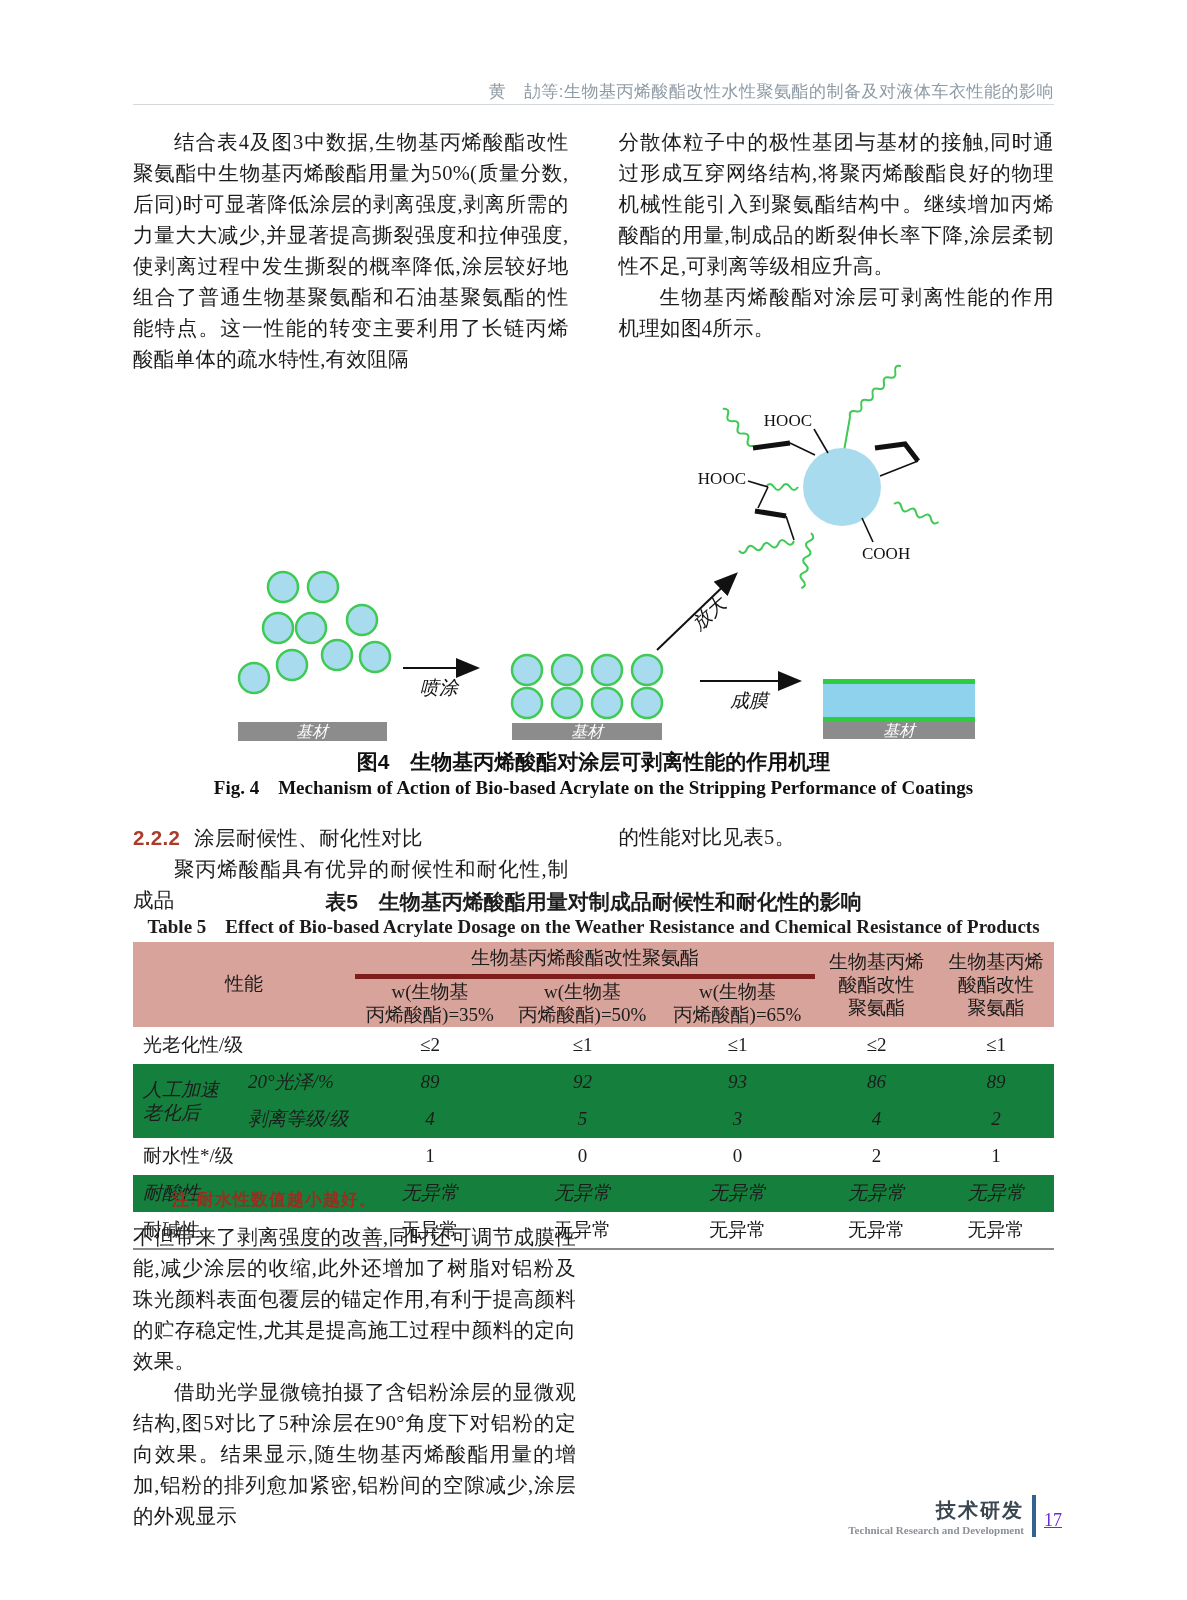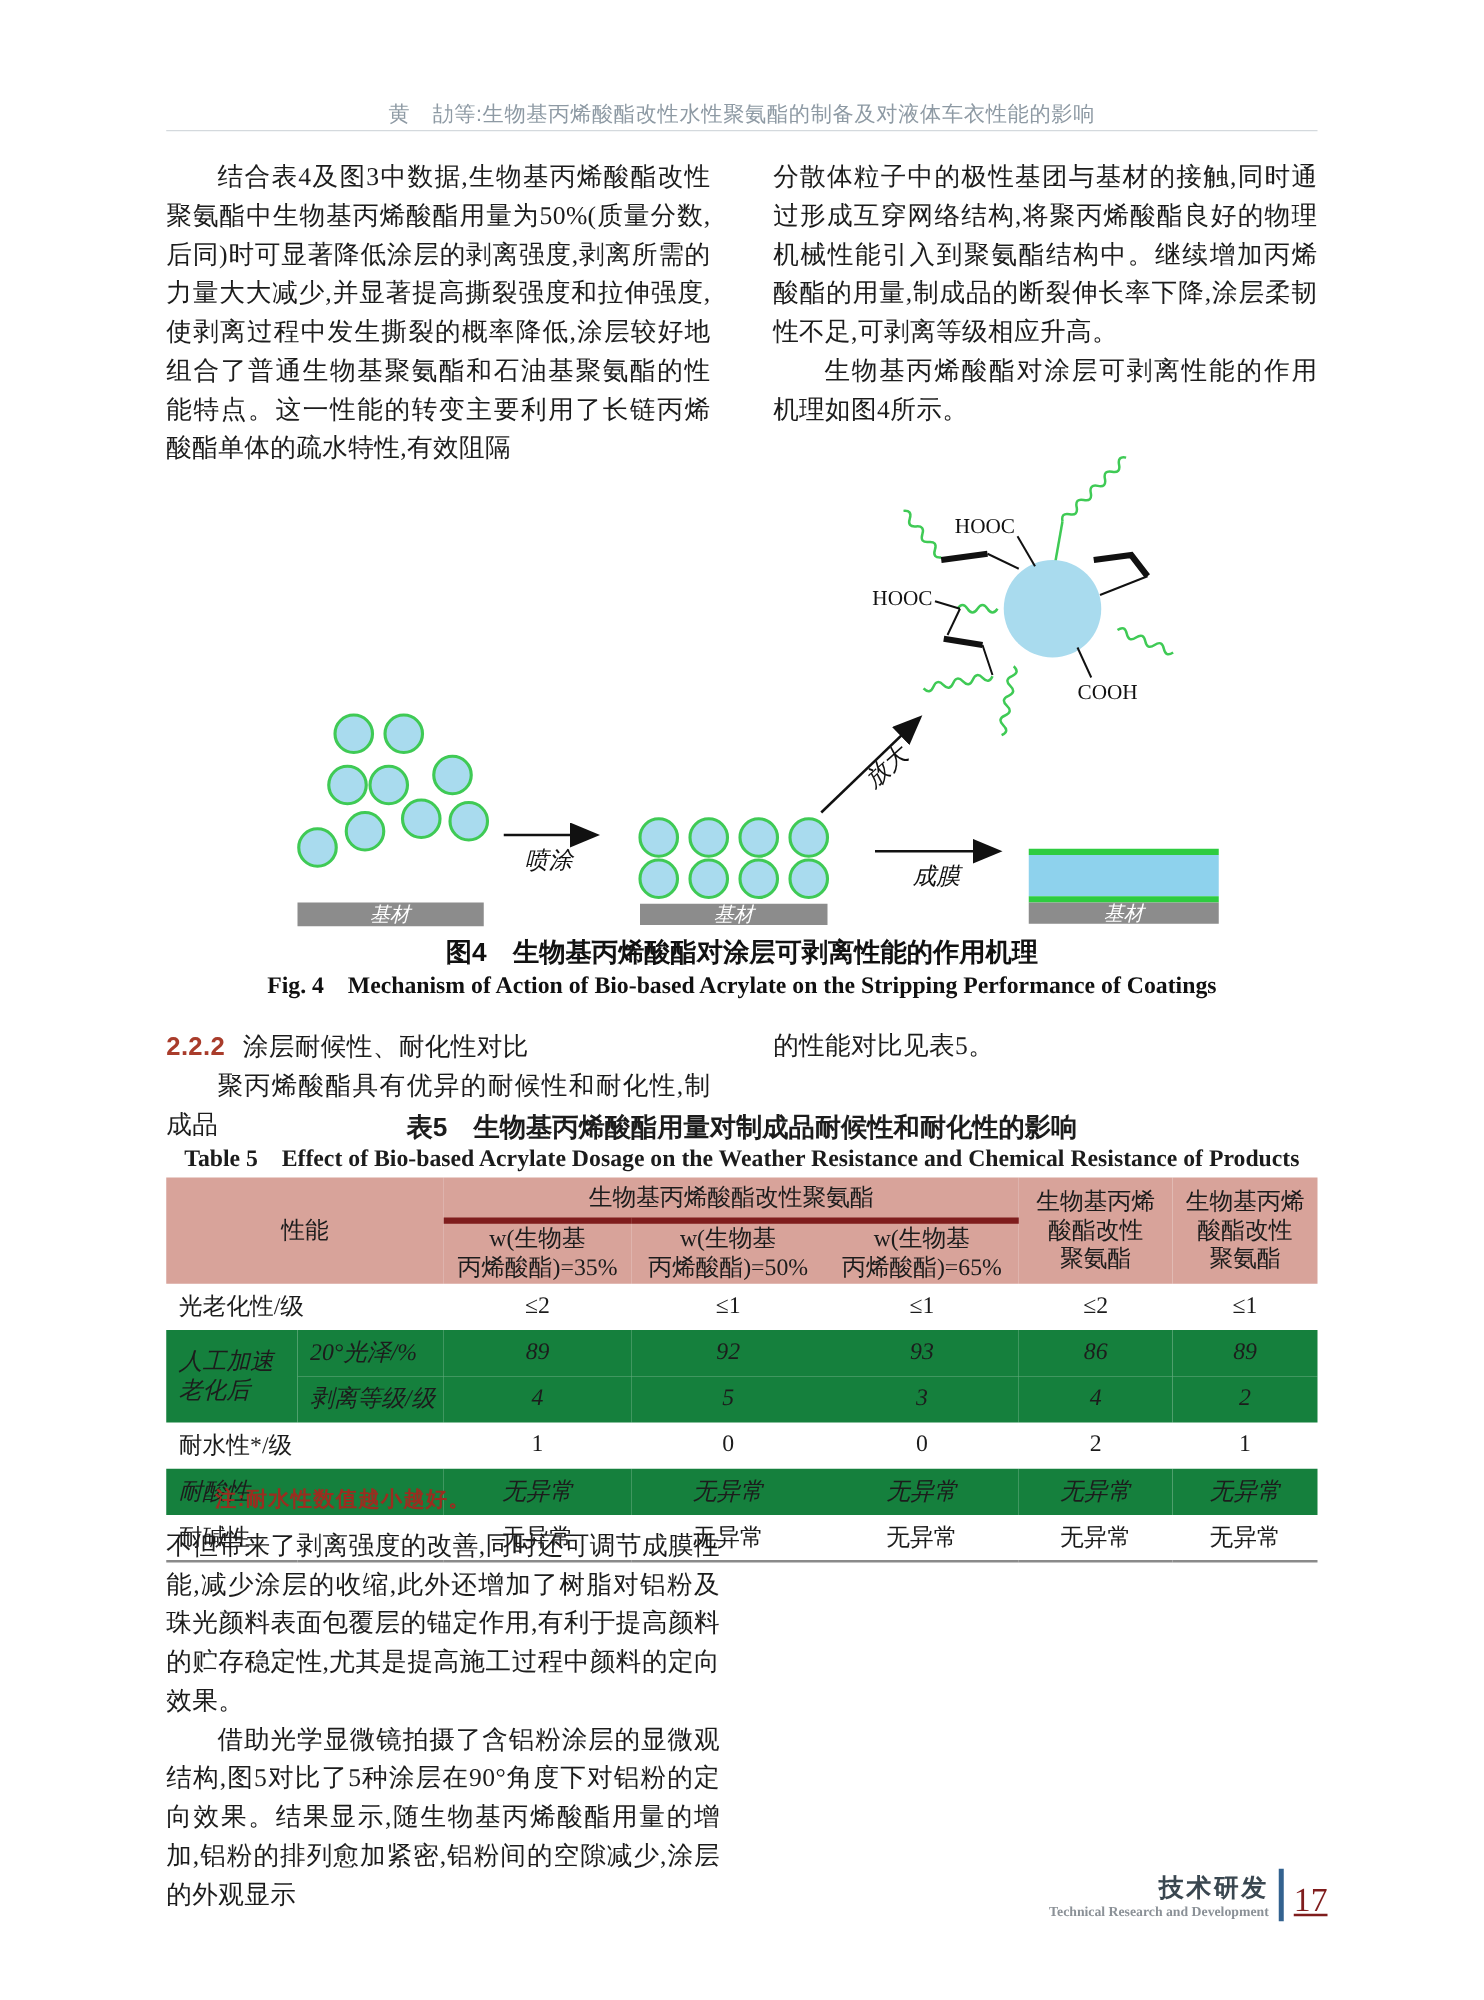--- a/index.html
+++ b/index.html
@@ -5,21 +5,21 @@
   * { margin:0; padding:0; box-sizing:border-box; }
   html,body { background:#ffffff; }
   .page {
     position:relative; width:1187px; height:1600px; margin:0 auto;
     background:#ffffff; overflow:hidden;
     font-family:"Liberation Serif", serif; color:#1c1c1c;
   }
   
   .running-head {
     position:absolute; top:80px; left:133px; width:921px;
-    text-align:center; font-size:17px; color:#8e9aa4;
+    text-align:right; font-size:17px; color:#8e9aa4;
     font-family:"Liberation Sans", sans-serif; letter-spacing:0.5px;
   }
   .head-rule { position:absolute; top:104px; left:133px; width:921px; height:1px; background:#d4d9dd; }
   
   .cols { position:absolute; left:133px; width:921px; display:flex; gap:50px; }
   .col { width:443px; font-size:20.5px; line-height:31px; text-align:justify; letter-spacing:0.3px; }
   .indent { text-indent:2em; }
   .sec-head { font-size:20.5px; line-height:31px; }
   .sec-num { color:#a93c2b; font-family:"Liberation Sans", sans-serif; font-weight:bold; margin-right:14px; }
   
@@ -60,21 +60,21 @@
     position:absolute; top:1188px; left:172px;
     color:#9b2d20; font-weight:bold; font-size:17px;
     font-family:"Liberation Sans", sans-serif; letter-spacing:1px;
   }
   
   .footer { position:absolute; top:1495px; right:125px; display:flex; align-items:center; }
   .footer-txt { text-align:right; margin-right:8px; }
   .footer-zh { font-family:Liberation Sans, sans-serif; font-weight:bold; font-size:20px; color:#3a4750; letter-spacing:2px; }
   .footer-en { font-family:"Liberation Serif", serif; font-weight:bold; font-size:11px; color:#8b9197; }
   .footer-bar { width:4px; height:42px; background:#33628f; margin-right:8px; }
-  .footer-page { font-family:"Liberation Serif", serif; font-size:27px; color:#7f1d1d; padding-top:8px;text-decoration:underline; }
+  .footer-page { font-family:"Liberation Serif", serif; font-size:18px; color:#6d28d9; padding-top:8px;text-decoration:underline; }
   
   .sq { fill:none; stroke:#3fca55; stroke-width:2; }
   .gl { stroke:#3fca55; stroke-width:2; }
   .chain-thick { fill:none; stroke:#111; stroke-width:5; }
   .chain-thin { fill:none; stroke:#111; stroke-width:1.6; }
   .fig-label-cn { font-size:19px; font-style:italic; fill:#111; font-family:"Liberation Serif", serif; }
   .fig-label-chem { font-size:17px; fill:#111; font-family:"Liberation Serif", serif; }
   .substrate-txt { font-size:16px; font-style:italic; fill:#ffffff; font-family:"Liberation Serif", serif; }
 </style>
 </head>

